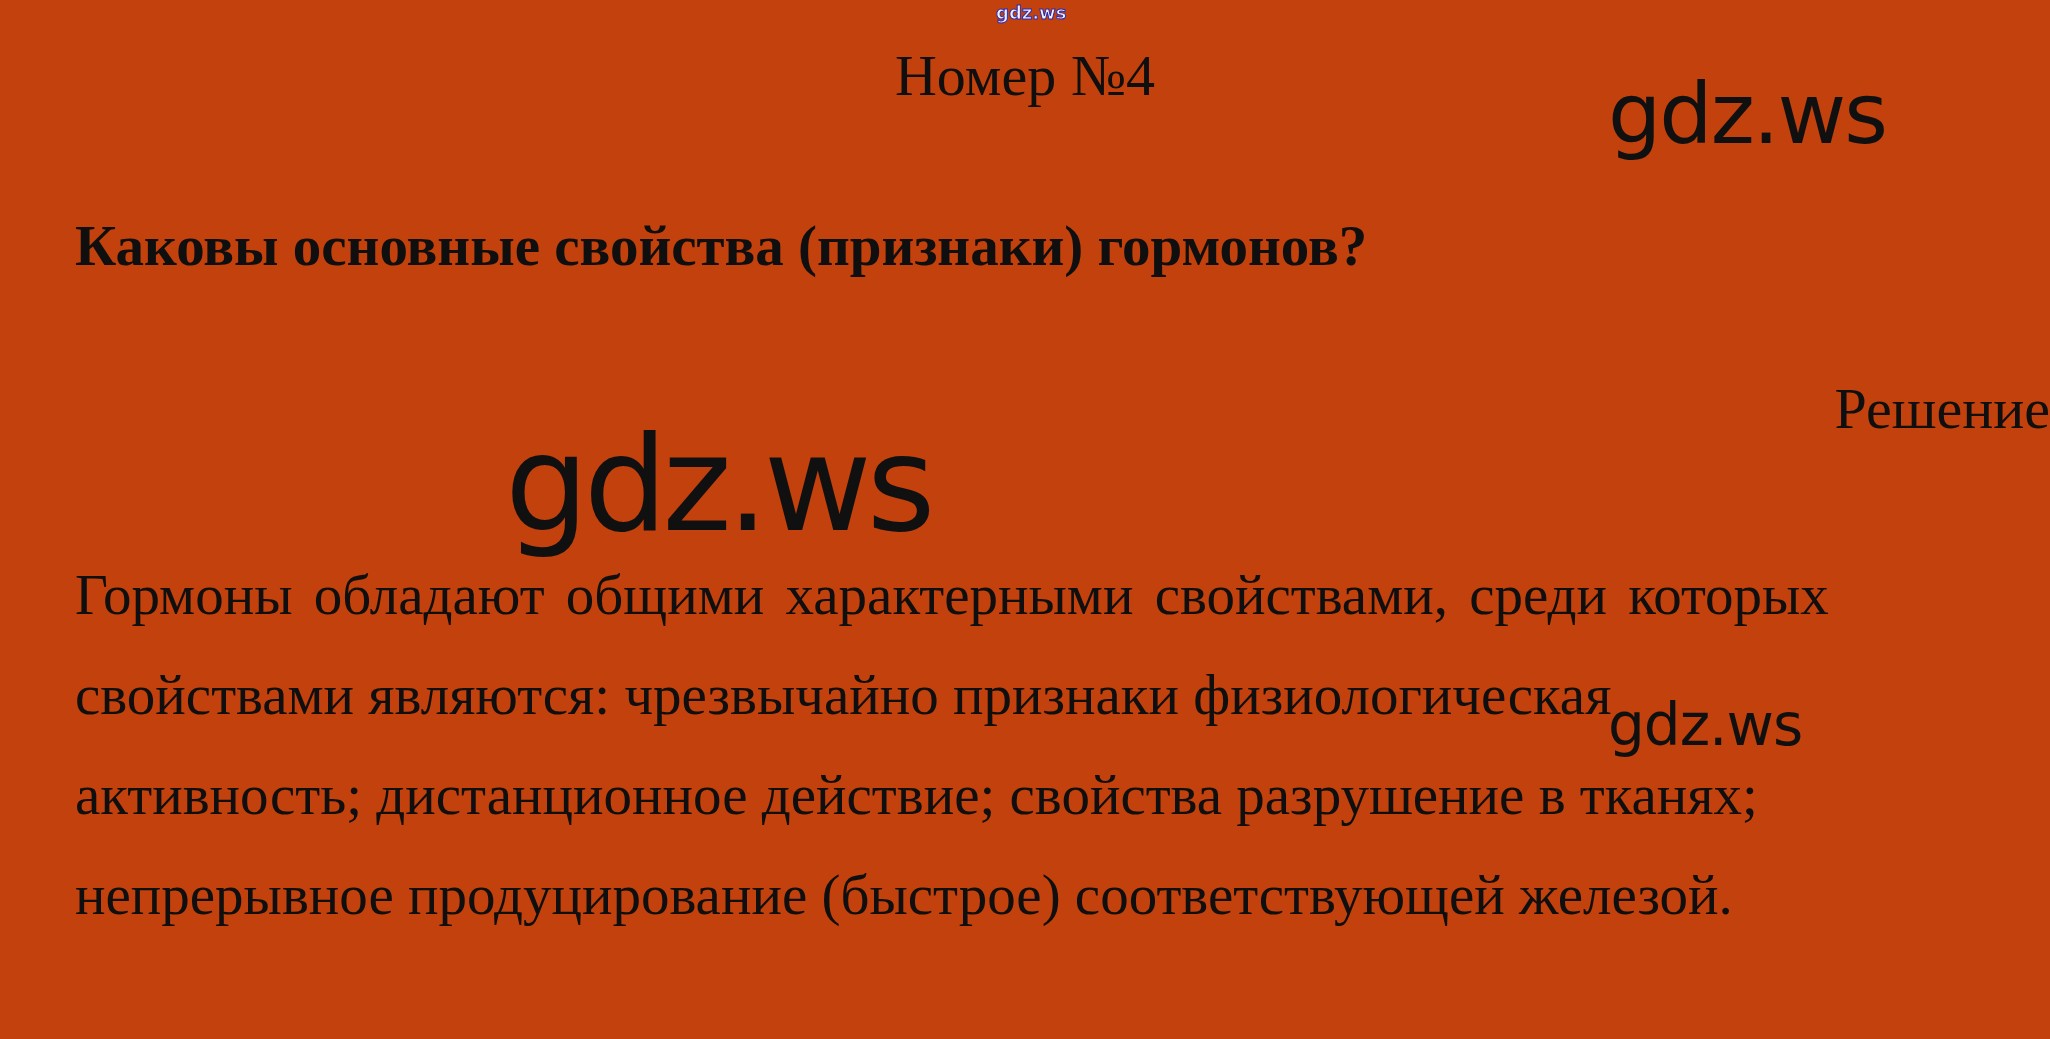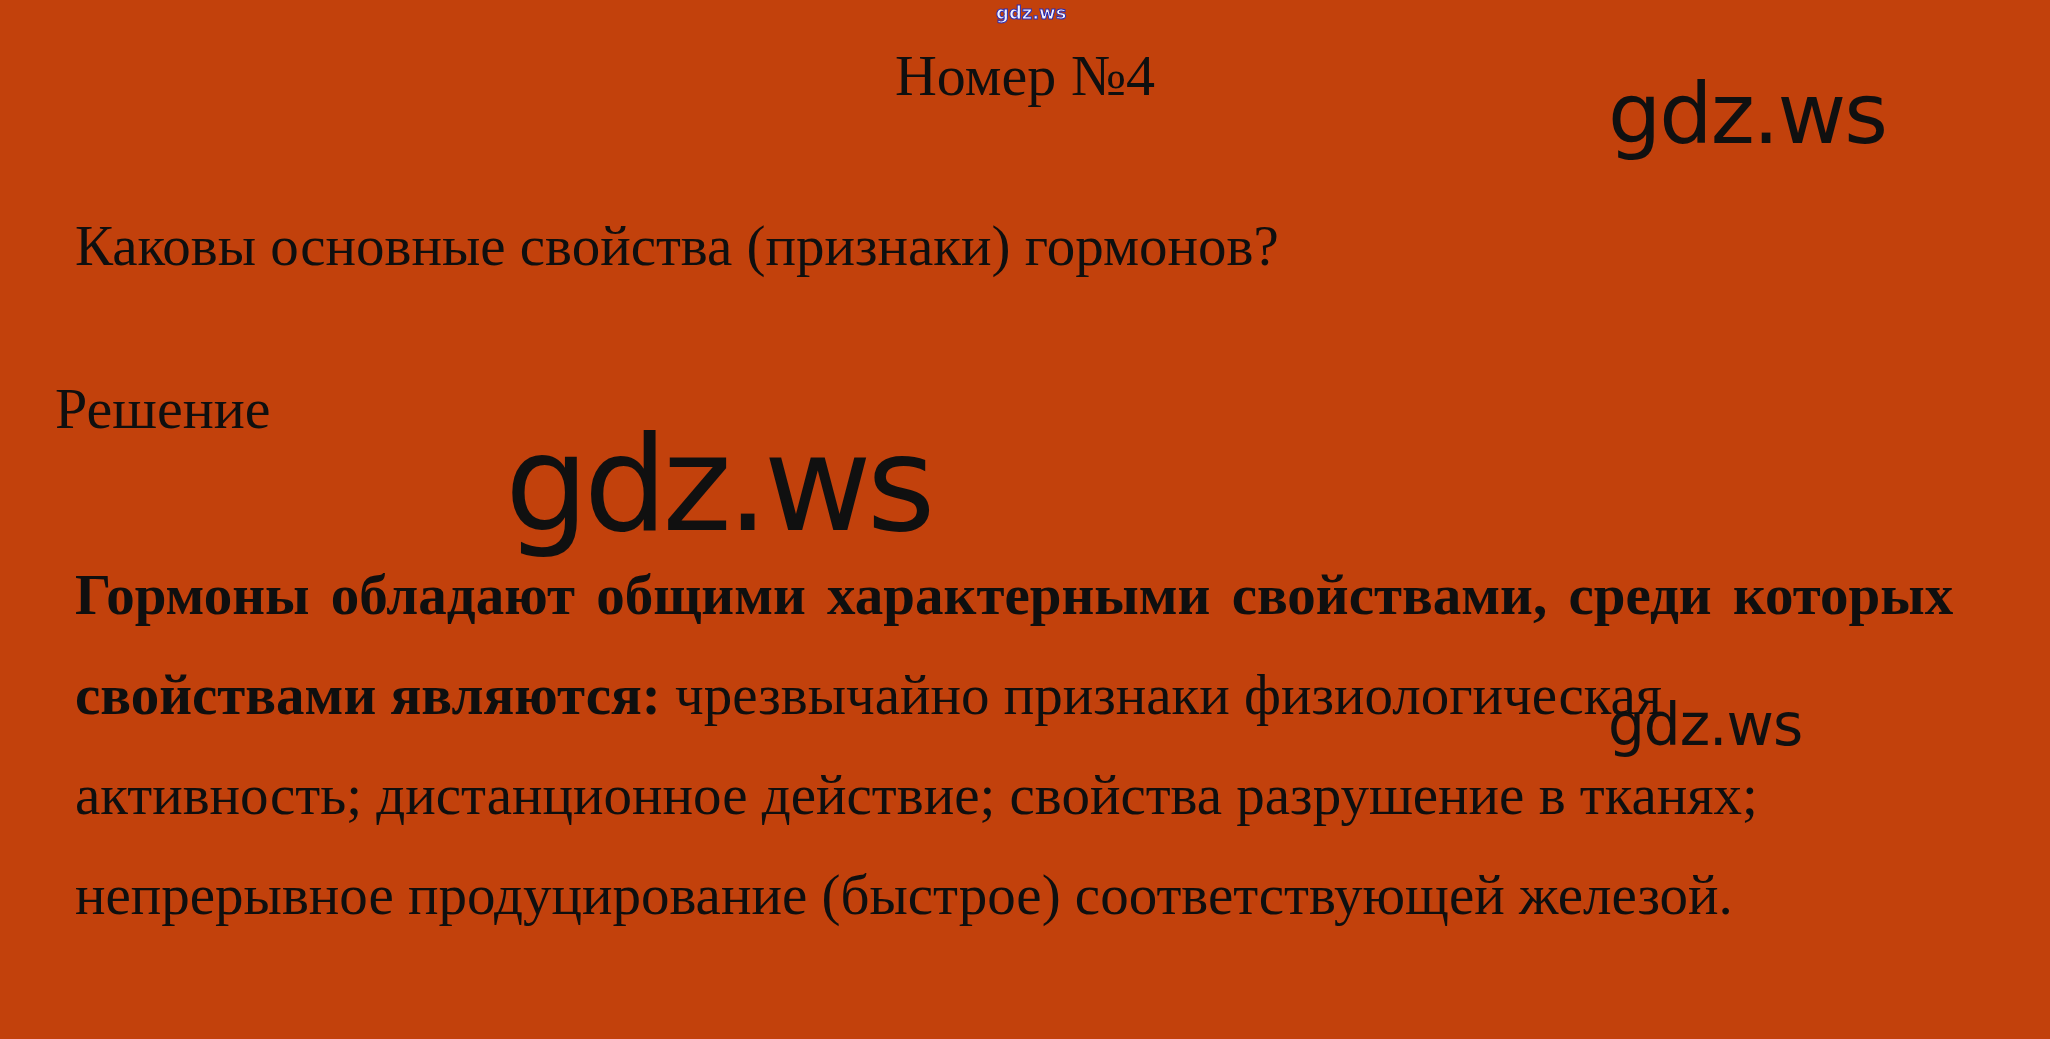--- a/index.html
+++ b/index.html
@@ -48,27 +48,28 @@
       letter-spacing: -2px;
       color: #101010;
       font-weight: 500;
     }
     .question {
       position: absolute;
       left: 75px;
       top: 213px;
       font-size: 57px;
       white-space: nowrap;
+      font-weight: bold;
     }
     .solution-heading {
       position: absolute;
       left: 0;
       right: 0;
       top: 375px;
-      text-align: left;
+      text-align: right;
       padding-left: 55px;
       font-size: 58px;
       white-space: nowrap;
     }
     .wm-center {
       position: absolute;
       left: 505px;
       top: 418px;
       font-family: "DejaVu Sans", sans-serif;
       font-size: 132px;
@@ -95,21 +96,21 @@
       font-size: 57px;
       line-height: 100px;
     }
     .answer .line {
       white-space: nowrap;
     }
     .answer .line.stretch {
       word-spacing: 7px;
     }
     .answer .b {
-      font-weight: 700;
+      font-weight: 400;
     }
   </style>
 </head>
 <body>
 
 <div class="page">
 
   <div class="wm-top-small">gdz.ws</div>
 
   <div class="title">Номер №4</div>

